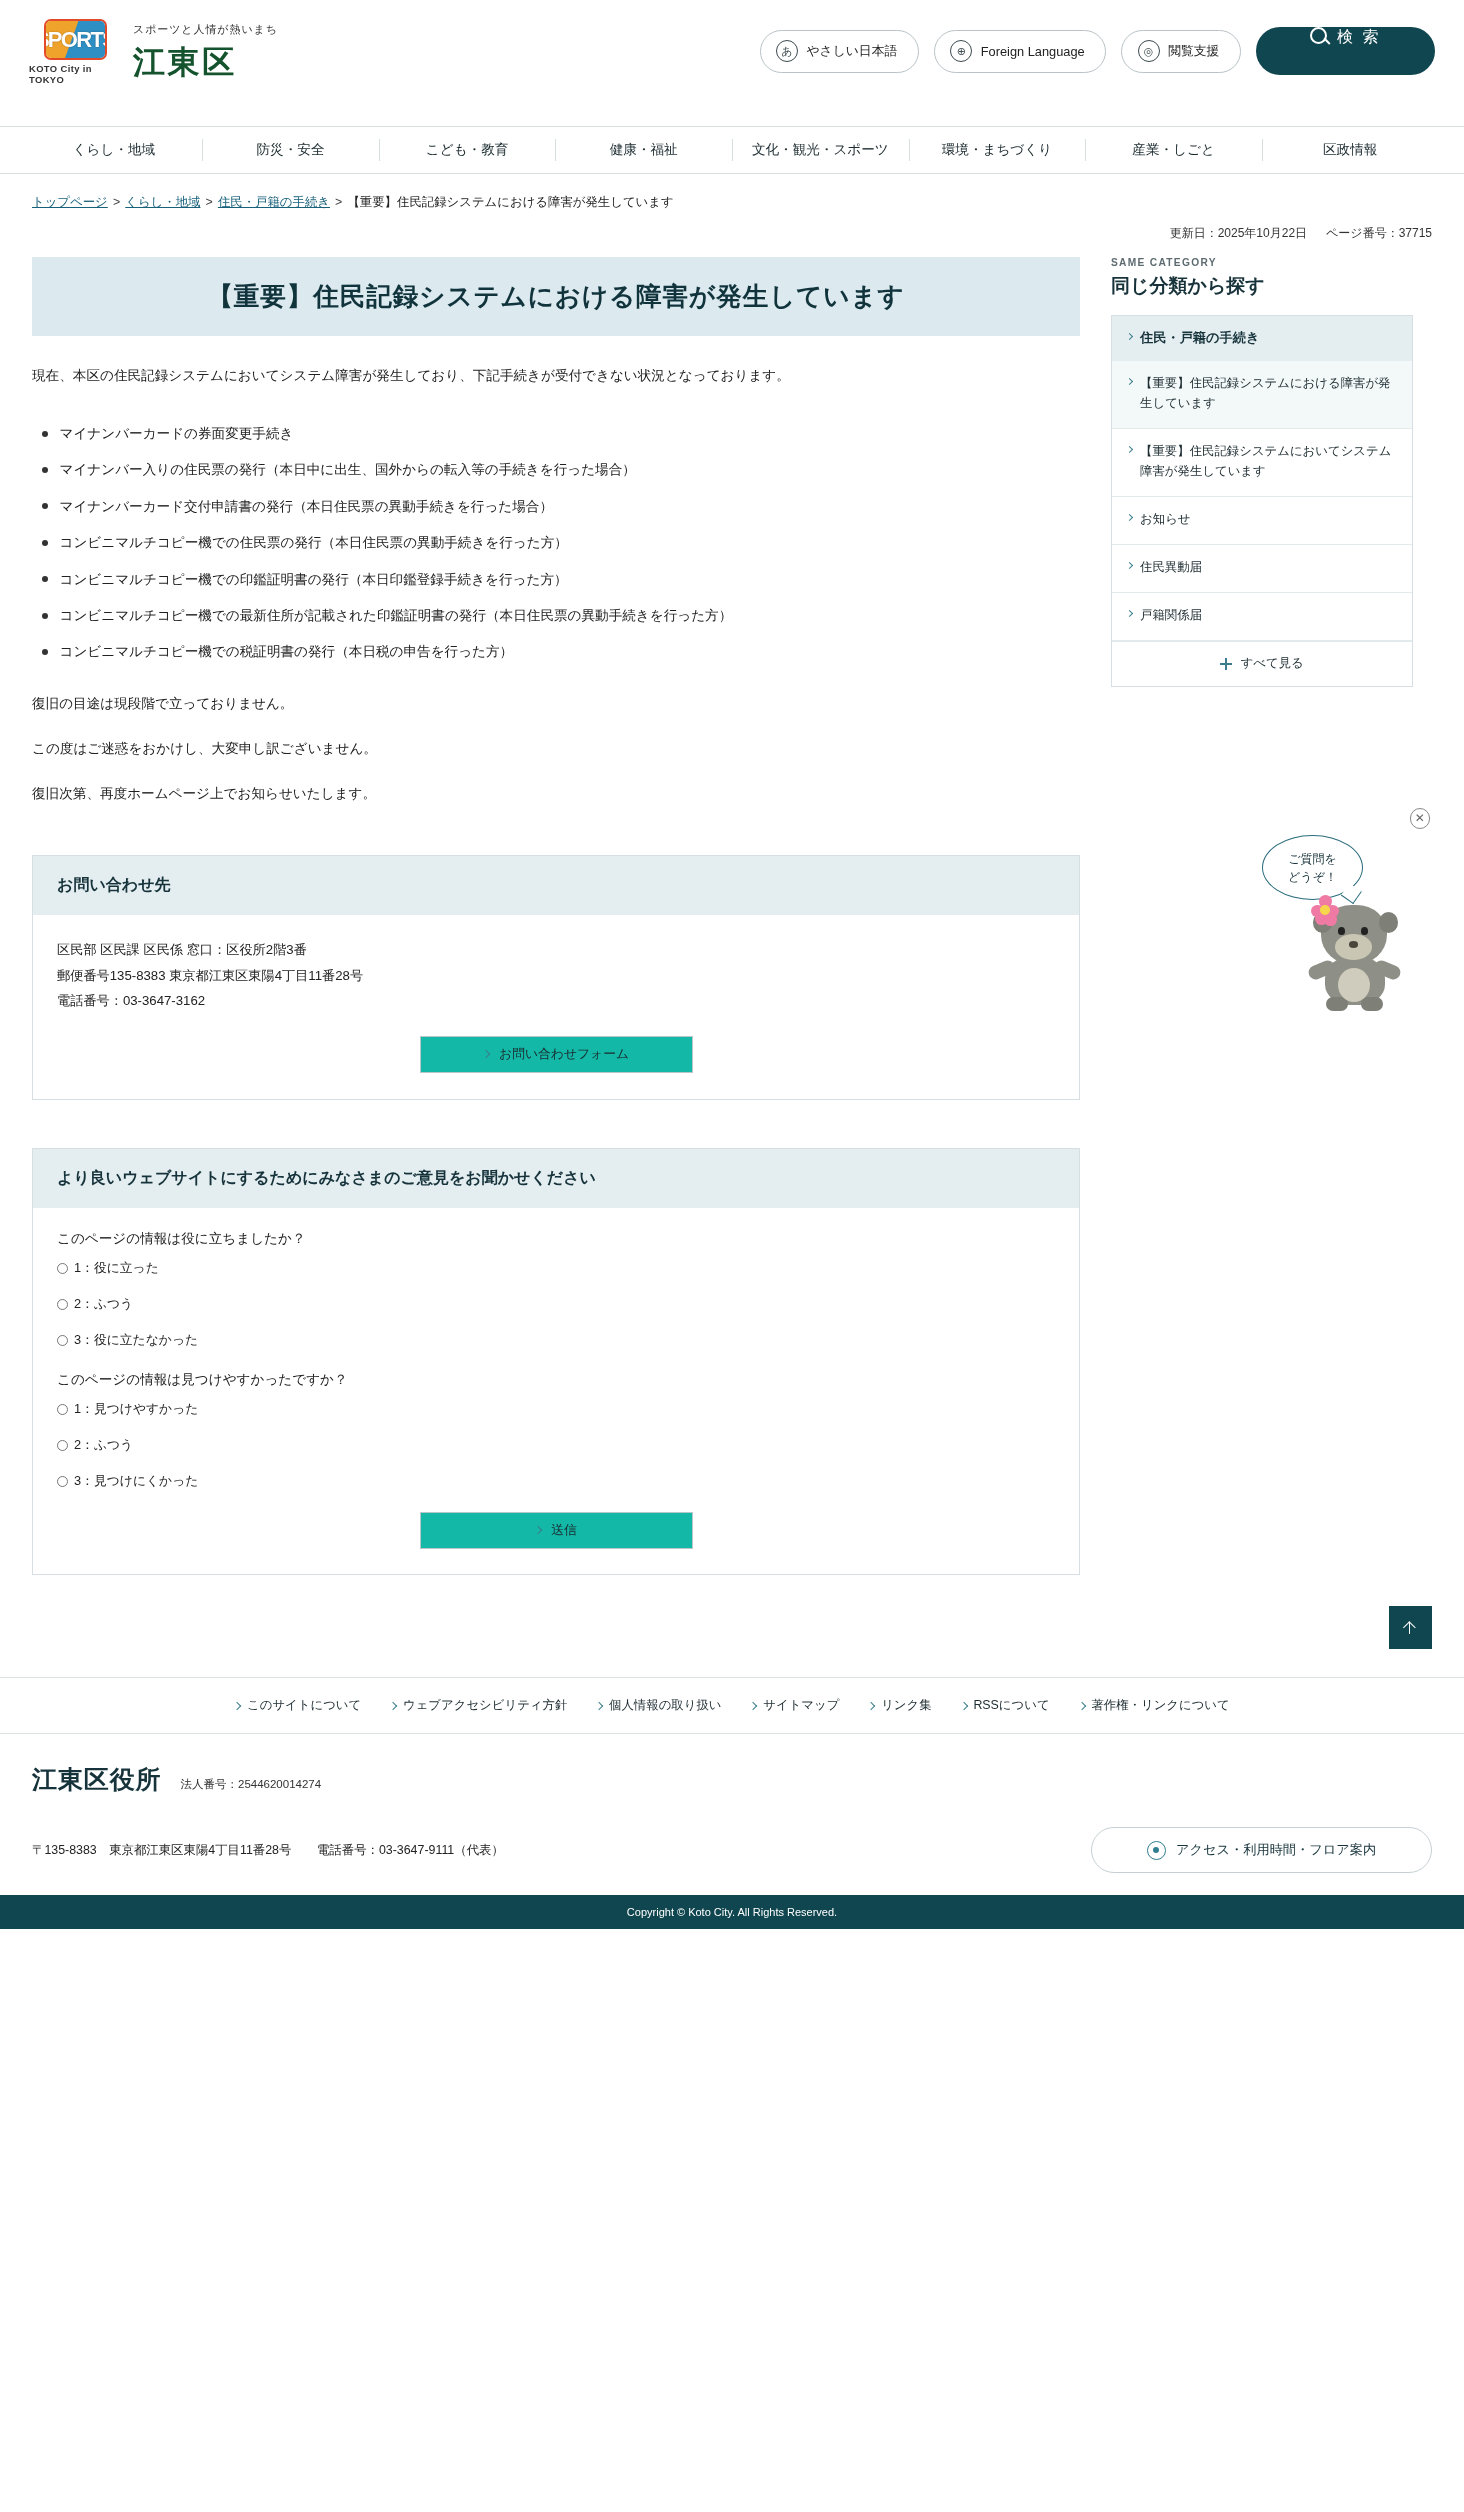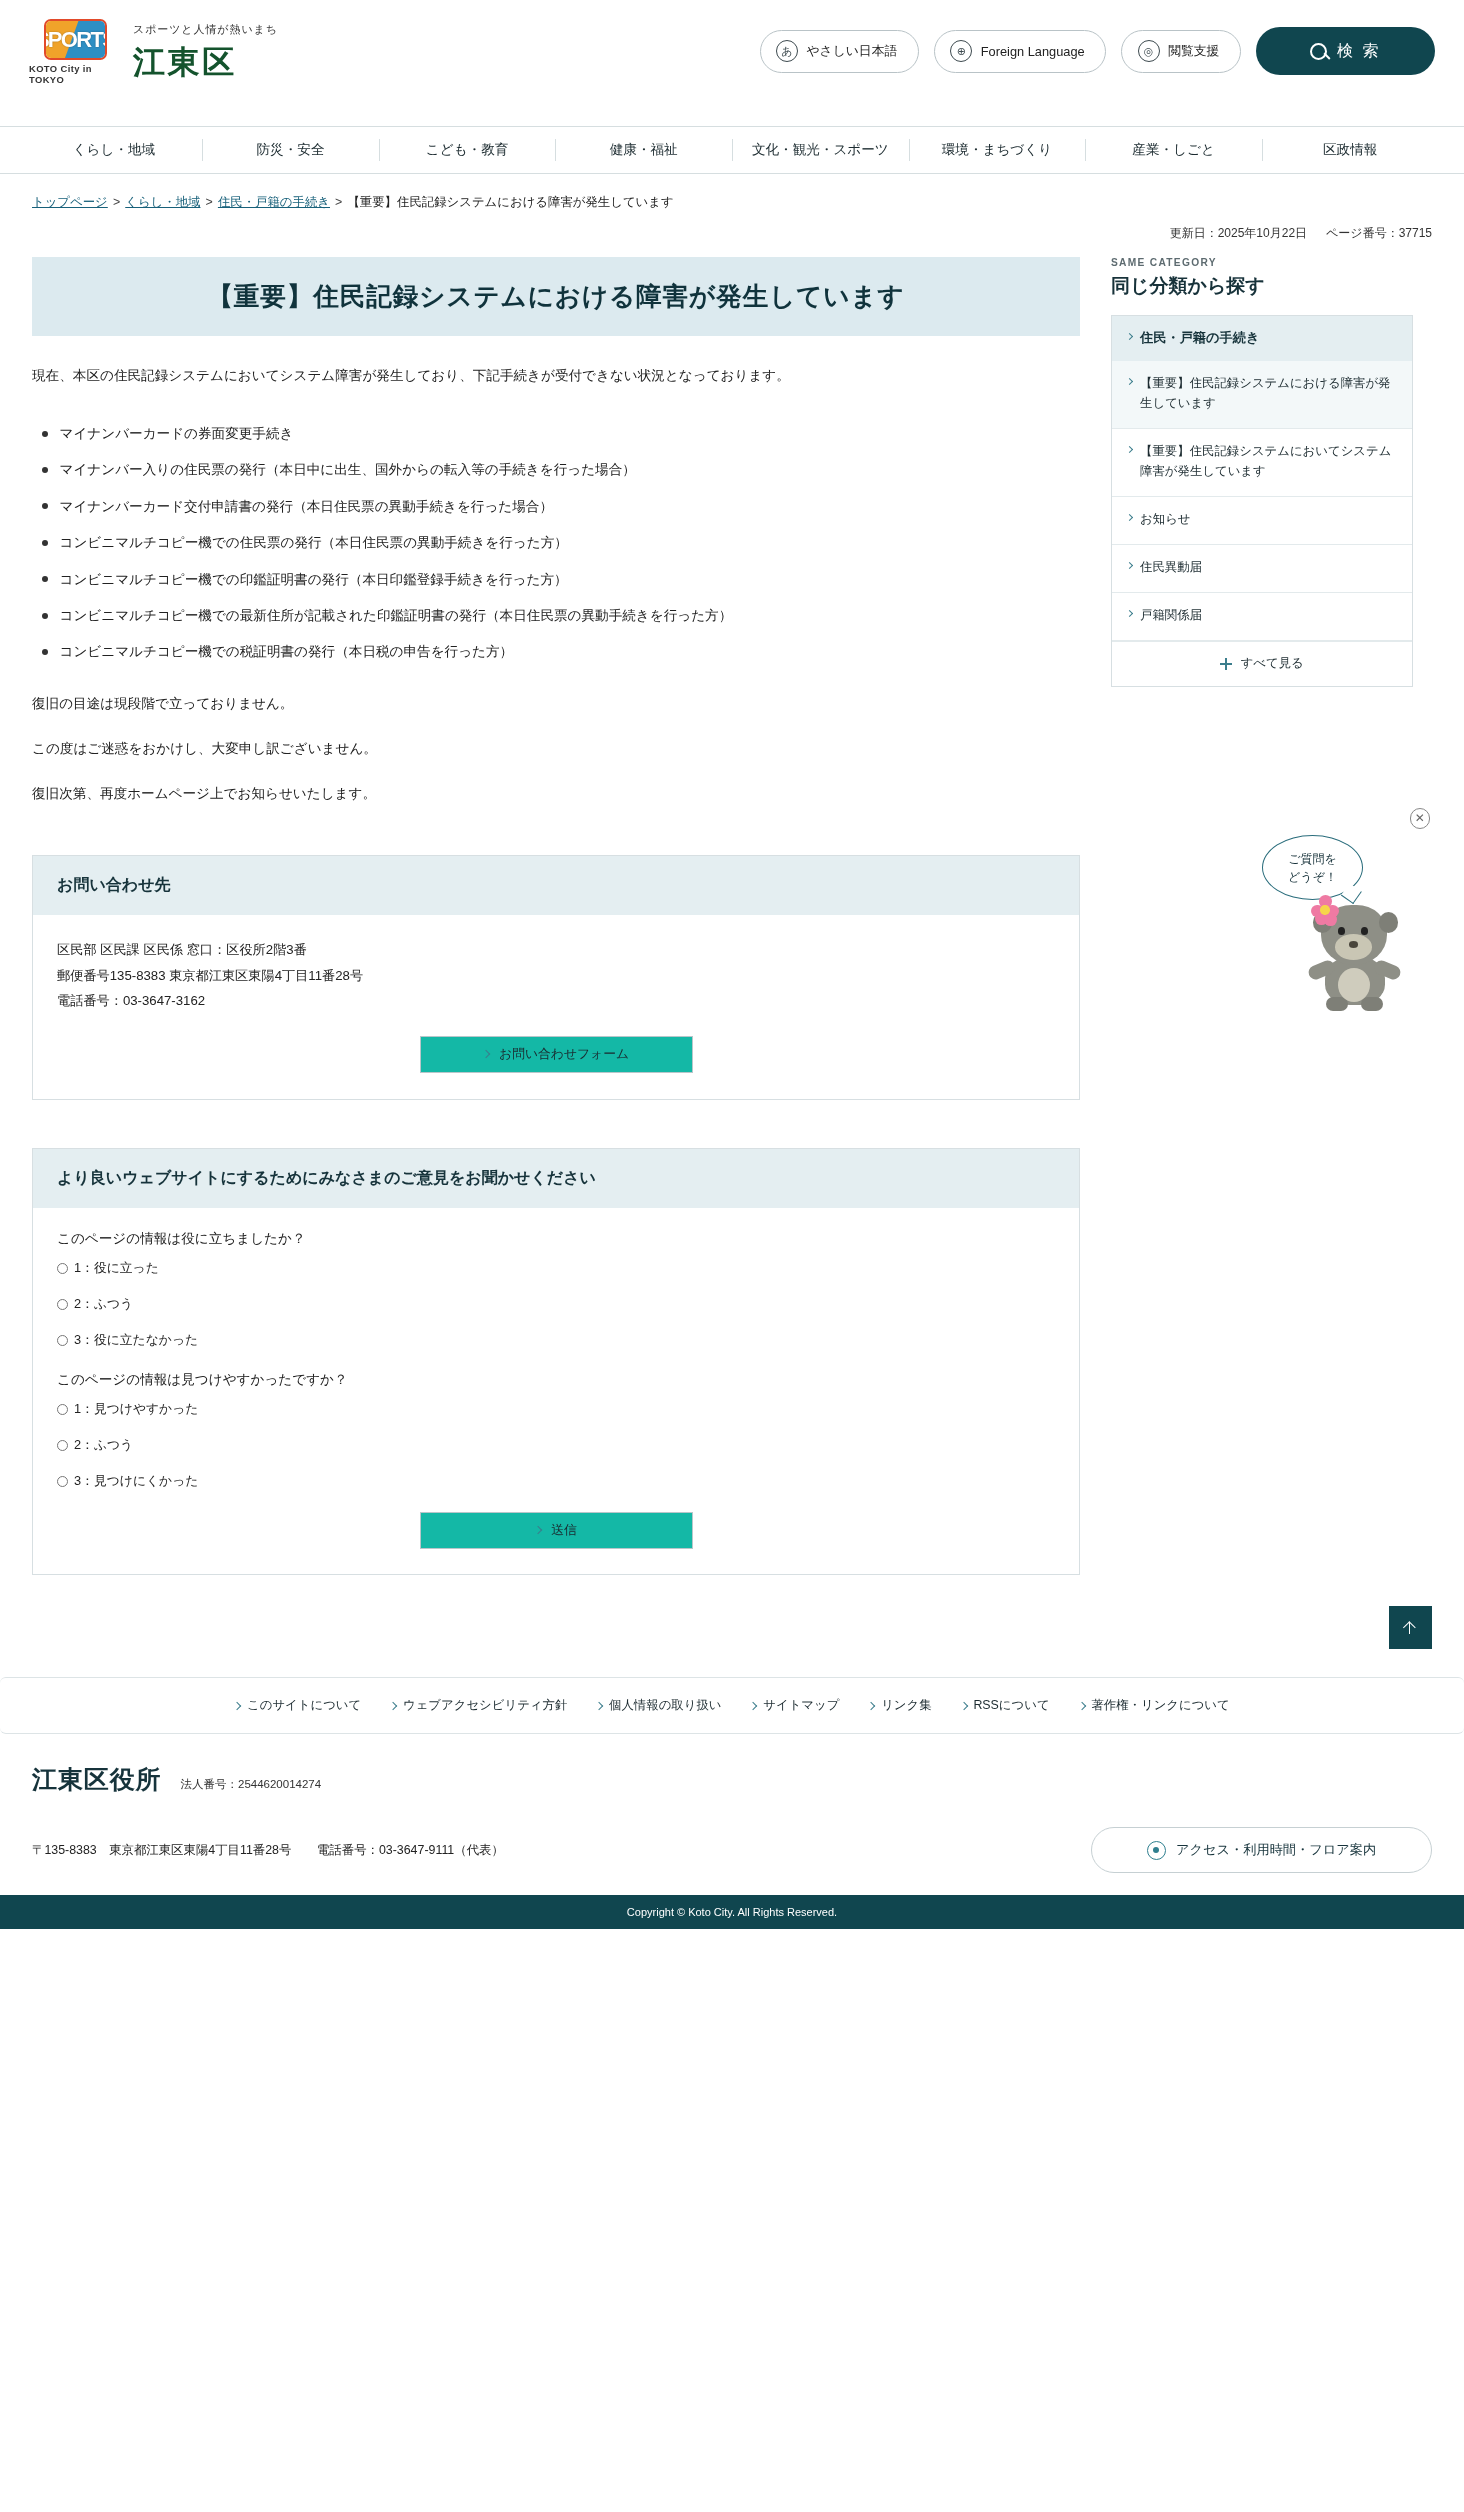--- a/index.html
+++ b/index.html
@@ -68,21 +68,21 @@
     padding: 0 20.4px 0 15.3px; background: #fff; font-size: 12.8px; color: #222;
     cursor: pointer; white-space: nowrap;
   }
   .pill .circ {
     width: 22px; height: 22px; border-radius: 50%;
     border: 1.3px solid #3d4a4f; display: flex; align-items: center; justify-content: center;
     font-size: 11px; color: #3d4a4f;
   }
   .search-btn {
     height: 48px; min-width: 179px; border-radius: 25.6px; background: #10464f; color: #fff;
-    display: flex; align-items: center; justify-content: center; gap: 10.2px;
+    display: flex; justify-content: center; gap: 10.2px;
     font-size: 16px; letter-spacing: 2.6px; cursor: pointer; border: none;
     font-family: inherit;
   }
   .search-btn .mag {
     width: 17px; height: 17px; border: 2.1px solid #fff; border-radius: 50%;
     position: relative; display: inline-block;
   }
   .search-btn .mag:after {
     content:""; position: absolute; width: 7.7px; height: 2.1px; background: #fff;
     transform: rotate(45deg); right: -6px; bottom: 0px;
@@ -274,21 +274,20 @@
   .arrow-up:after {
     content:""; position: absolute; left: 0.9px; top: 0.9px; width: 7.7px; height: 7.7px;
     border-left: 1.7px solid #fff; border-top: 1.7px solid #fff; transform: rotate(45deg);
   }
 
   
   .foot-links {
     border-top: 0.9px solid #dde4e6; border-bottom: 0.9px solid #dde4e6;
     display: flex; justify-content: center; gap: 29px; padding: 19px 0; font-size: 12.4px;
     flex-wrap: wrap;
-    border-radius: 6px;
   }
   .foot-links a { color: #1c2b30; text-decoration: none; display: inline-flex; align-items: center; gap: 6.8px; cursor: pointer; }
   .foot-main { padding: 29px 32px 22px 32px; }
   .foot-row1 { display: flex; align-items: baseline; gap: 19px; }
   .foot-city { font-size: 25px; font-weight: bold; color: #16333b; letter-spacing: 0.9px; }
   .foot-corp { font-size: 11.5px; color: #333; }
   .foot-row2 { display: flex; align-items: center; gap: 25.6px; margin-top: 31px; font-size: 12.4px; color: #222; }
   .access-btn {
     margin-left: auto; width: 341px; height: 46px; border: 0.9px solid #c6d0d3; border-radius: 24px;
     display: flex; align-items: center; justify-content: center; gap: 10.2px; font-size: 13.2px;

